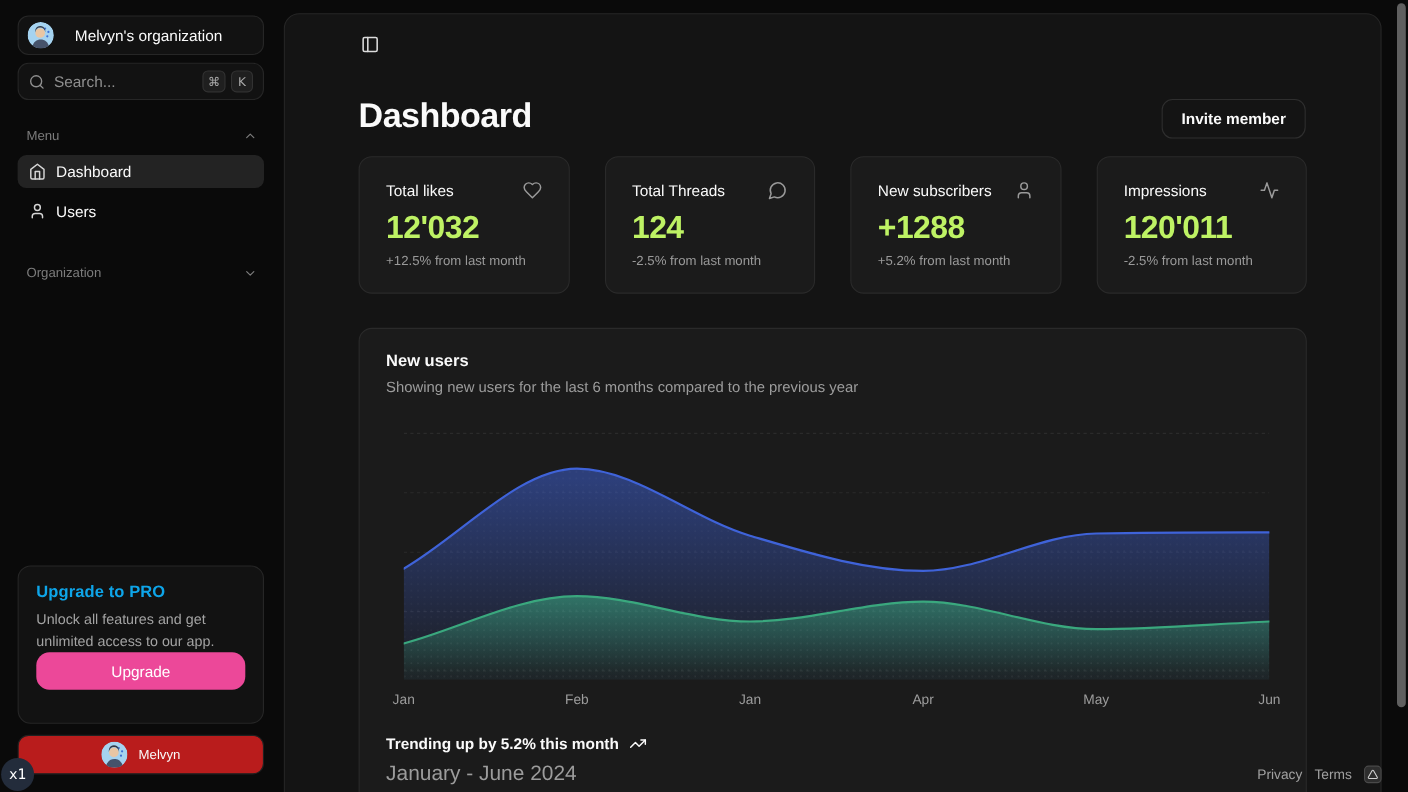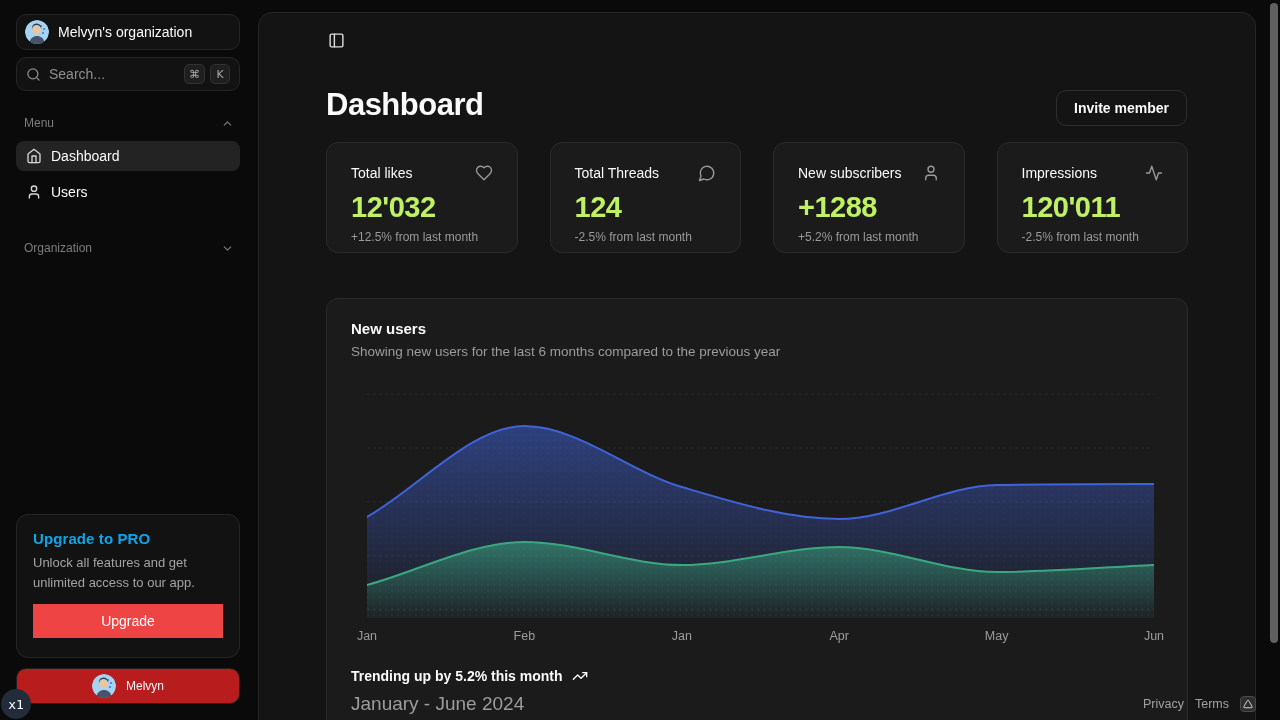--- a/index.html
+++ b/index.html
@@ -4,60 +4,60 @@
 <style>
   * { margin:0; padding:0; box-sizing:border-box; }
   html,body { width:1280px; height:720px; overflow:hidden; background:#0a0a0a;
     font-family:"Liberation Sans","DejaVu Sans",sans-serif; color:#fafafa; }
   .stage { position:relative; width:1280px; height:720px; }
 
   
   .sidebar { position:absolute; left:0; top:0; width:258px; height:720px; }
   .boxbtn { position:absolute; left:16px; width:224px; background:#121212;
     border:1px solid #262626; border-radius:10px; display:flex; align-items:center; }
-  .org { top:14px; height:36px; padding:0 8px; gap:9px; font-size:14px; font-weight:500; color:#fafafa; }
+  .org { top:14px; height:36px; padding:0 8px; gap:19px; font-size:14px; font-weight:500; color:#fafafa; }
   .search { top:57px; height:34px; padding:0 9px; gap:8px; color:#8f8f8f; font-size:14px; cursor:text; }
   .kbds { margin-left:auto; display:flex; gap:5px; }
   .kbd { min-width:20px; height:20px; padding:0 4px; display:flex; align-items:center; justify-content:center;
     background:#1f1f1f; border:1px solid #323232; border-radius:5px; font-size:11px; color:#ababab;
     font-family:"DejaVu Sans",sans-serif; }
   .avatar { width:24px; height:24px; border-radius:50%; overflow:hidden; flex:0 0 24px; display:block; }
   .sec-h { position:absolute; left:24px; right:24px; display:flex; align-items:center;
     font-size:12px; color:#7c7c7c; }
   .sec-h .chev { margin-left:auto; color:#7c7c7c; cursor:pointer; }
   .navitem { position:absolute; left:16px; width:224px; height:30px; border-radius:8px;
     display:flex; align-items:center; gap:9px; padding:0 10px; font-size:14px; color:#fafafa; cursor:pointer; }
   .navitem.active { background:#232323; }
   .navitem .ic { color:#d6d6d6; display:flex; }
   .upcard { position:absolute; left:16px; top:514px; width:224px; height:144px; background:#121212;
     border:1px solid #262626; border-radius:12px; padding:15px 16px; }
   .upcard h3 { font-size:15px; font-weight:700; color:#0ea5e9; letter-spacing:.1px; }
   .upcard p { margin-top:6px; font-size:13px; line-height:20px; color:#a3a3a3; }
-  .upbtn { margin-top:11px; width:100%; height:34px; border:none; border-radius:0;
-    background:#ef4444; color:#ffffff; font-size:14px; font-weight:500; cursor:pointer;
+  .upbtn { width:100%; height:34px; border:none; border-radius:12px;
+    background:#ec4899; color:#ffffff; font-size:14px; font-weight:500; cursor:pointer;
     font-family:inherit; }
   .userrow { top:668px; height:36px; background:#b91c1c; border-color:#202020;
     justify-content:center; gap:10px; font-size:12px; font-weight:500; color:#fafafa; cursor:pointer; }
   .x1badge { position:absolute; left:1px; top:689px; width:30px; height:30px; border-radius:50%;
     background:#232c3b; color:#ffffff; font-family:"DejaVu Sans Mono","Liberation Mono",monospace;
     font-size:13px; display:flex; align-items:center; justify-content:center; }
 
   
   .panel { position:absolute; left:258px; top:12px; width:998px; height:740px;
     background:#141414; border:1px solid #262626; border-radius:14px; }
   .togglebtn { position:absolute; left:63px; top:13px; width:28px; height:28px; border:none;
     background:transparent; color:#dcdcdc; cursor:pointer; display:flex; align-items:center; justify-content:center; }
   .pagetitle { position:absolute; left:67px; top:74px; font-size:31px; font-weight:700;
     letter-spacing:-.5px; color:#fafafa; }
   .invitebtn { position:absolute; right:68px; top:77px; height:36px; padding:0 17px;
     background:transparent; border:1px solid #2e2e2e; border-radius:10px; color:#fafafa;
     font-size:14px; font-weight:700; font-family:inherit; cursor:pointer; }
   .stats { position:absolute; left:67px; top:129px; width:862px; display:grid;
     grid-template-columns:repeat(4,1fr); gap:32px; }
-  .stat { height:111px; background:#1b1b1b; border:1px solid #2a2a2a; border-radius:12px; padding:21px 24px; }
+  .stat { height:125px; background:#1b1b1b; border:1px solid #2a2a2a; border-radius:12px; padding:21px 24px; }
   .stat .row1 { display:flex; align-items:center; justify-content:space-between;
     font-size:14px; color:#fafafa; }
   .stat .row1 .ic { color:#9a9a9a; display:flex; }
   .stat .val { margin-top:9px; font-size:29px; font-weight:700; letter-spacing:-.5px; color:#bef264; }
   .stat .chg { margin-top:6px; font-size:12px; color:#9a9a9a; }
 
   .chartcard { position:absolute; left:67px; top:285px; width:862px; height:441px;
     background:#1b1b1b; border:1px solid #2a2a2a; border-radius:12px; }
   .chartcard .ct { position:absolute; left:24px; top:21px; font-size:15px; font-weight:700; color:#fafafa; }
   .chartcard .cs { position:absolute; left:24px; top:45px; font-size:13.5px; color:#9c9c9c; }

